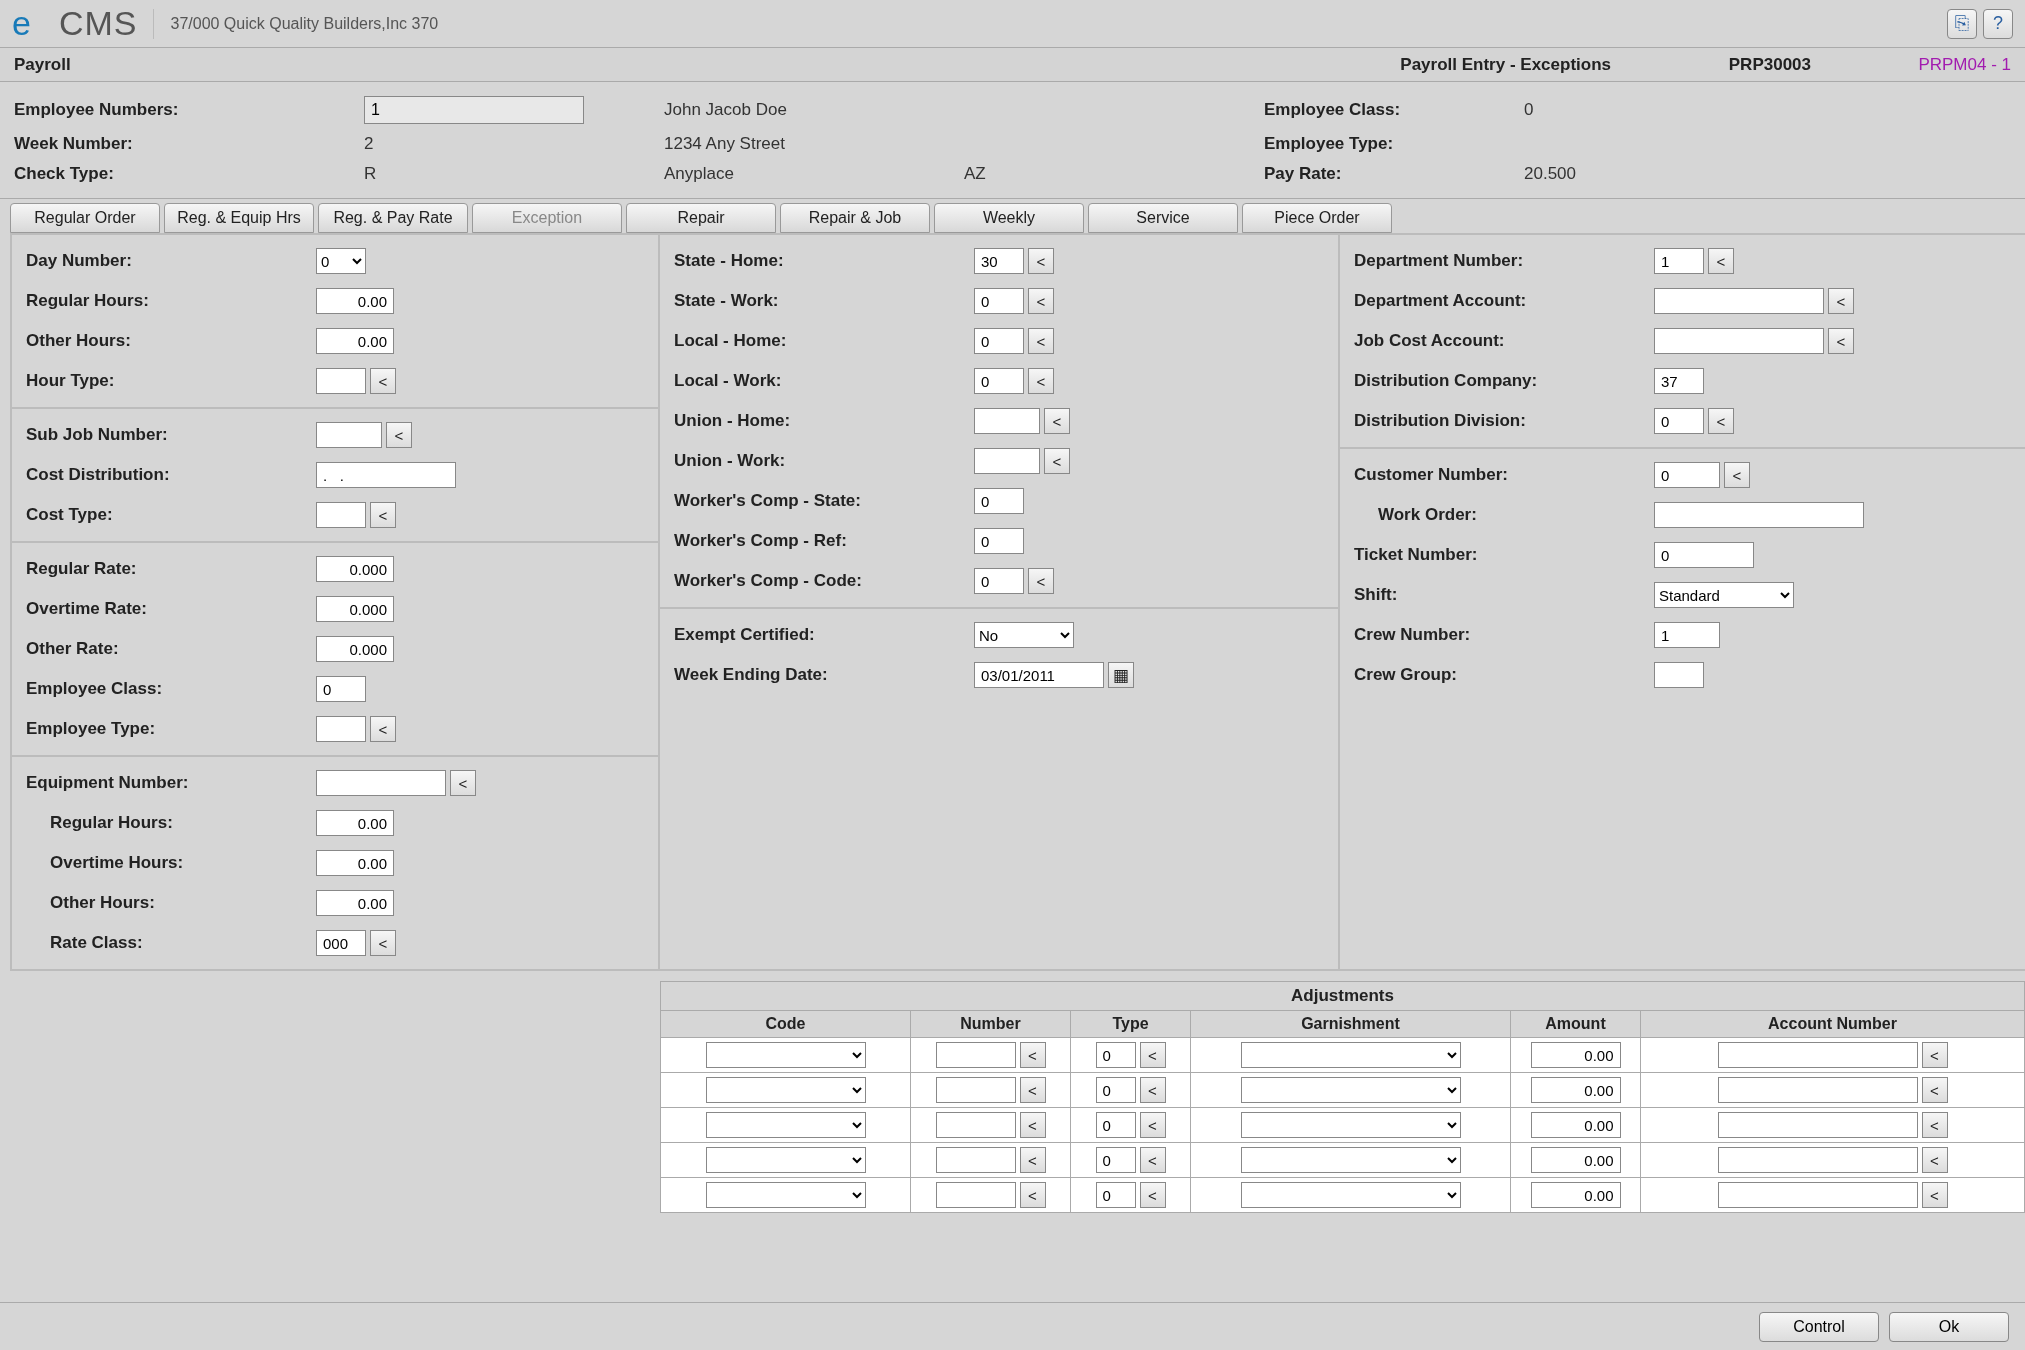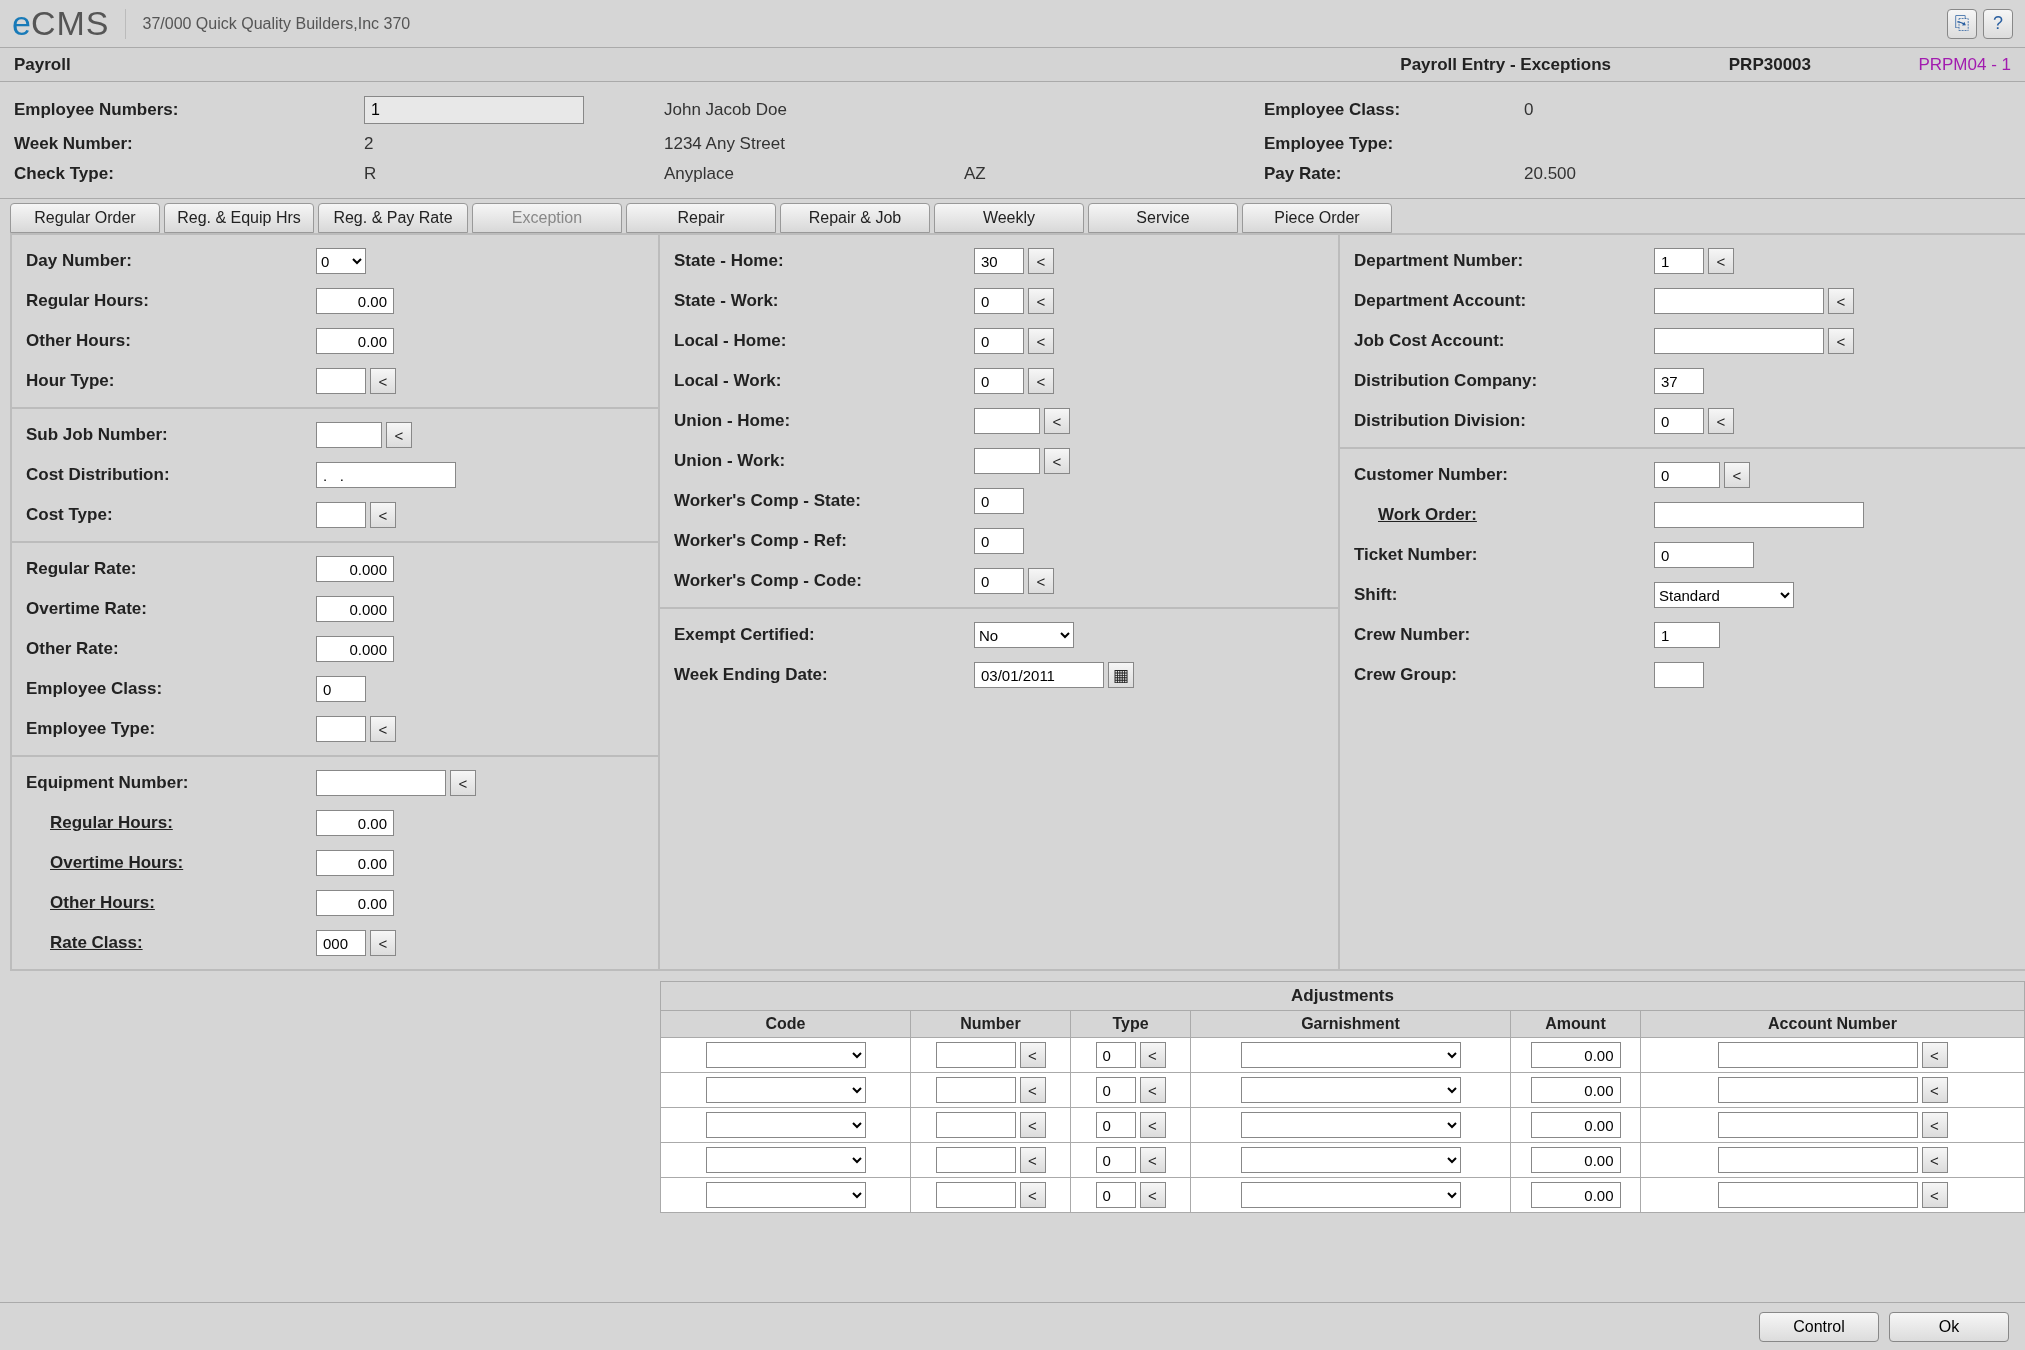--- a/index.html
+++ b/index.html
@@ -14,21 +14,21 @@
   
   .appbar {
     display: flex;
     align-items: center;
     height: 48px;
     background: #d6d6d6;
     border-bottom: 1px solid #aaa;
     padding: 0 12px;
   }
   .logo-e { font-size: 34px; color: #187ab8; font-weight: normal; }
-  .logo-cms { font-size: 34px; color: #555; letter-spacing: 1px; }
+  .logo-cms { font-size: 34px; color: #555; letter-spacing: 1px; margin-left: 28px; }
   .appbar-sep { width:1px; height:30px; background:#bbb; margin:0 16px; }
   .crumb { color:#555; font-size:16px; }
   .appbar-spacer { flex:1; }
   .appbar-btn {
     width:30px; height:30px; border:1px solid #888; background:linear-gradient(#f6f6f6,#dcdcdc);
     margin-left:6px; border-radius:4px; display:flex; align-items:center; justify-content:center;
     font-size:18px; color:#2a5fa0;
   }
   
   .titlebar {
@@ -80,21 +80,21 @@
   }
   .col + .col { border-left:none; }
   .section { padding:6px 14px; }
   .section + .section { border-top:2px solid #bcbcbc; }
   .frow {
     display:flex; align-items:center; height:40px;
   }
   .frow .lbl { width:290px; font-weight:bold; font-size:17px; }
   .col2 .frow .lbl { width:300px; }
   .col3 .frow .lbl { width:300px; }
-  .frow .lbl.indent { padding-left:24px;text-decoration:underline; }
+  .frow .lbl.indent { padding-left:24px; }
   input.fld {
     height:26px; border:1px solid #888; background:#fff; padding:0 6px;
     font-family:inherit; font-size:15px;
   }
   select.fld {
     height:26px; border:1px solid #888; background:#fff;
     font-family:inherit; font-size:15px;
   }
   .fld.w40{width:50px;} .fld.w60{width:66px;} .fld.w70{width:78px;}
   .fld.w90{width:100px;} .fld.w120{width:130px;} .fld.w130{width:140px;}

